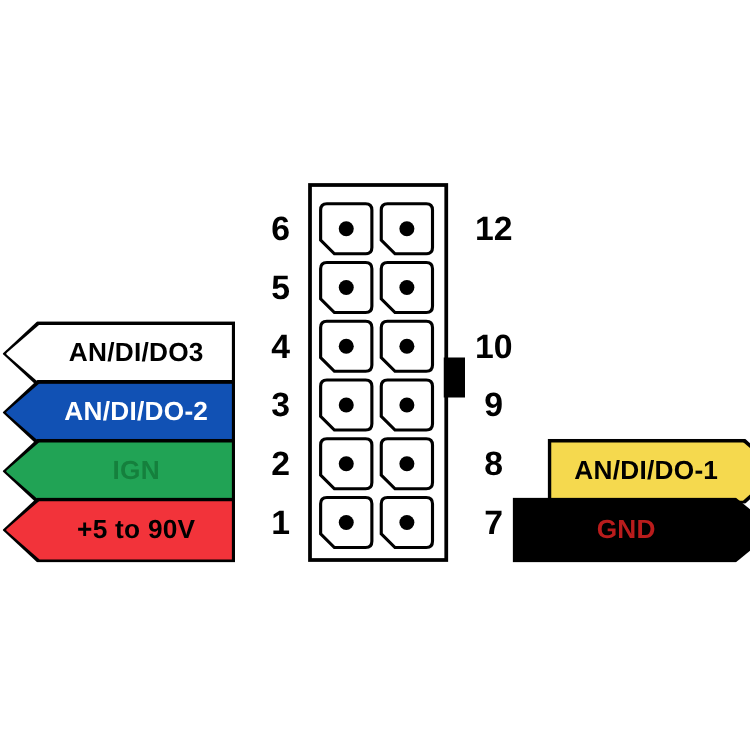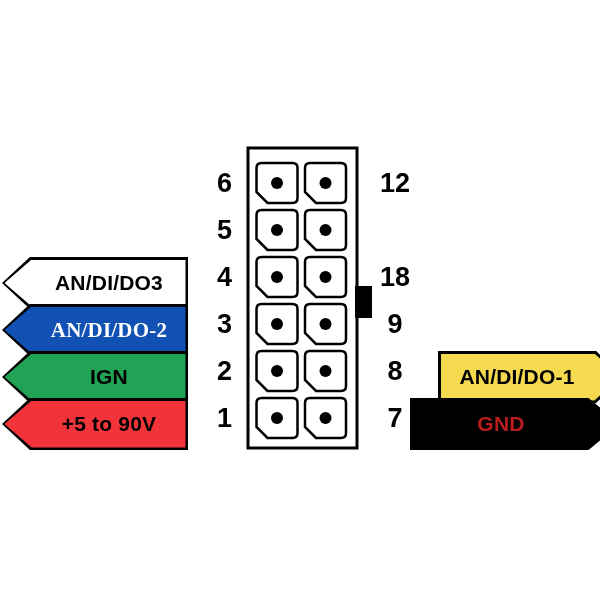--- a/index.html
+++ b/index.html
@@ -28,22 +28,22 @@
   .banner.right .shape-outer,
   .banner.right .shape-inner { clip-path: polygon(0 0, 85% 0, 100% 50%, 85% 100%, 0 100%); }
   .banner-text {
     position:absolute; inset:0; display:flex; align-items:center; justify-content:center;
     font-size:21px; font-weight:700; letter-spacing:0.2px;
   }
   .banner.left  .banner-text { padding-left:28px; }
   .banner.right .banner-text { padding-right:28px; }
 
   .c-white  .shape-inner { background:#ffffff; } .c-white  { color:#000000; }
-  .c-blue   .shape-inner { background:#1151b4; } .c-blue   { color:#ffffff;font-family:Liberation Serif, serif; }
-  .c-green  .shape-inner { background:#21a355; } .c-green  { color:#000000; }
+  .c-blue   .shape-inner { background:#1151b4; } .c-blue   { color:#ffffff; }
+  .c-green  .shape-inner { background:#21a355; } .c-green  { color:#15803d; }
   .c-red    .shape-inner { background:#f2333a; } .c-red    { color:#000000; }
   .c-yellow .shape-inner { background:#f5d94e; } .c-yellow { color:#000000;margin-left:28px; }
   .c-black  .shape-inner { background:#000000; } .c-black  { color:#b91c1c;padding-left:24px; }
 </style>
 </head>
 <body>
 
 <div class="stage">
 
   <svg class="connector-svg" width="136" height="316" viewBox="0 0 136 316" aria-hidden="true">
@@ -83,21 +83,21 @@
   </svg>
 
   <div class="pin-num left" style="top:167px">6</div>
   <div class="pin-num left" style="top:214px">5</div>
   <div class="pin-num left" style="top:261px">4</div>
   <div class="pin-num left" style="top:308px">3</div>
   <div class="pin-num left" style="top:355px">2</div>
   <div class="pin-num left" style="top:402px">1</div>
 
   <div class="pin-num right" style="top:167px">12</div>
-  <div class="pin-num right" style="top:261px">18</div>
+  <div class="pin-num right" style="top:261px">10</div>
   <div class="pin-num right" style="top:308px">9</div>
   <div class="pin-num right" style="top:355px">8</div>
   <div class="pin-num right" style="top:402px">7</div>
 
   <div class="banner left c-white" style="left:2px; top:257px">
     <div class="shape-outer"></div>
     <div class="shape-inner"></div>
     <span class="banner-text">AN/DI/DO3</span>
   </div>
   <div class="banner left c-blue" style="left:2px; top:304px">

